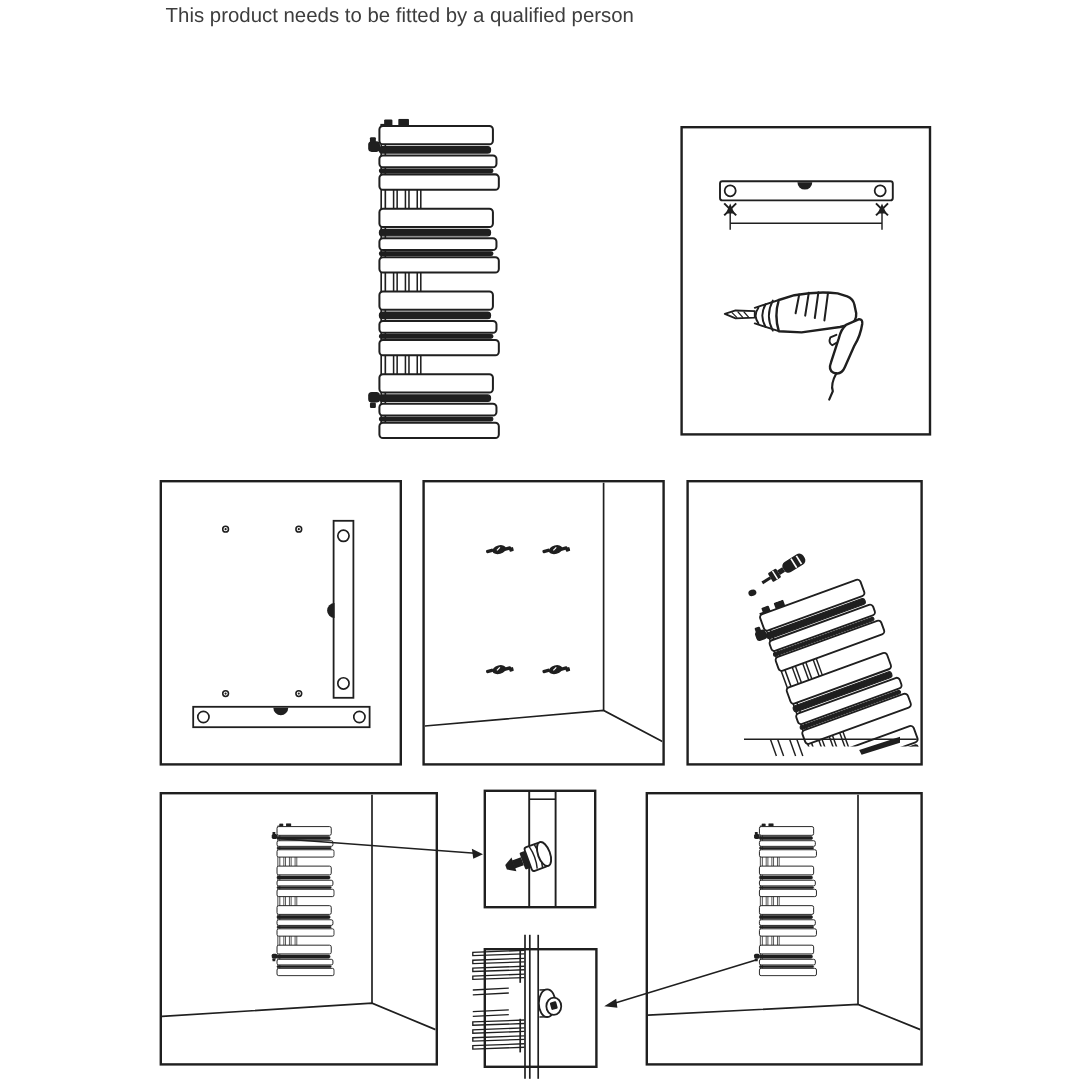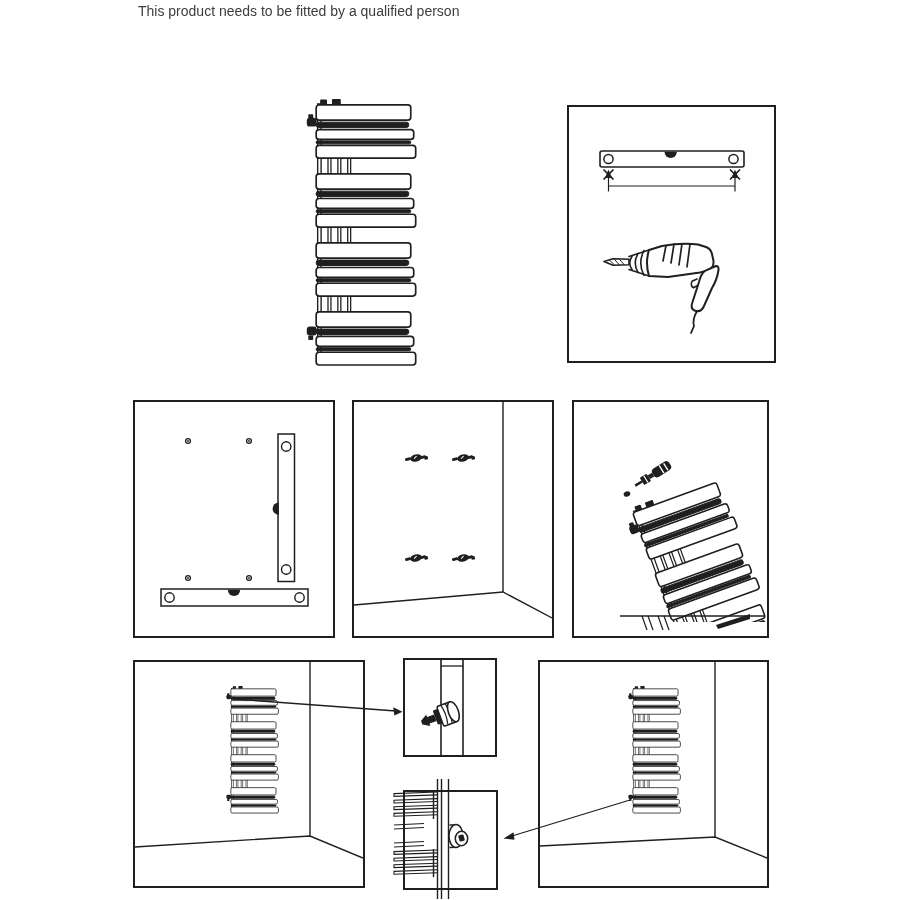--- a/index.html
+++ b/index.html
@@ -1,18 +1,18 @@
 <!DOCTYPE html>
 <html><head>
 <meta charset="utf-8">
 <style>
   html,body{margin:0;padding:0;background:#fff;}
   .canvas{position:relative;width:900px;height:900px;background:#fff;overflow:hidden;
           font-family:"Liberation Sans", sans-serif;}
-  .note{position:absolute;left:138px;top:3px;font-size:14px;color:#3d3d3d;letter-spacing:0;}
+  .note{position:absolute;left:138px;top:3px;font-size:17px;color:#3d3d3d;letter-spacing:0;}
   .frame{position:absolute;border:2px solid #1f1f1f;background:#fff;box-sizing:border-box;}
   .abs{position:absolute;}
   .panel-svg{position:absolute;left:0;top:0;width:100%;height:100%;}
   .clipwrap{position:absolute;left:0;top:0;width:100%;height:220px;overflow:hidden;}
   #overlay{position:absolute;left:0;top:0;z-index:6;pointer-events:none;}
   svg{display:block;}
 </style>
 </head>
 <body>
 

